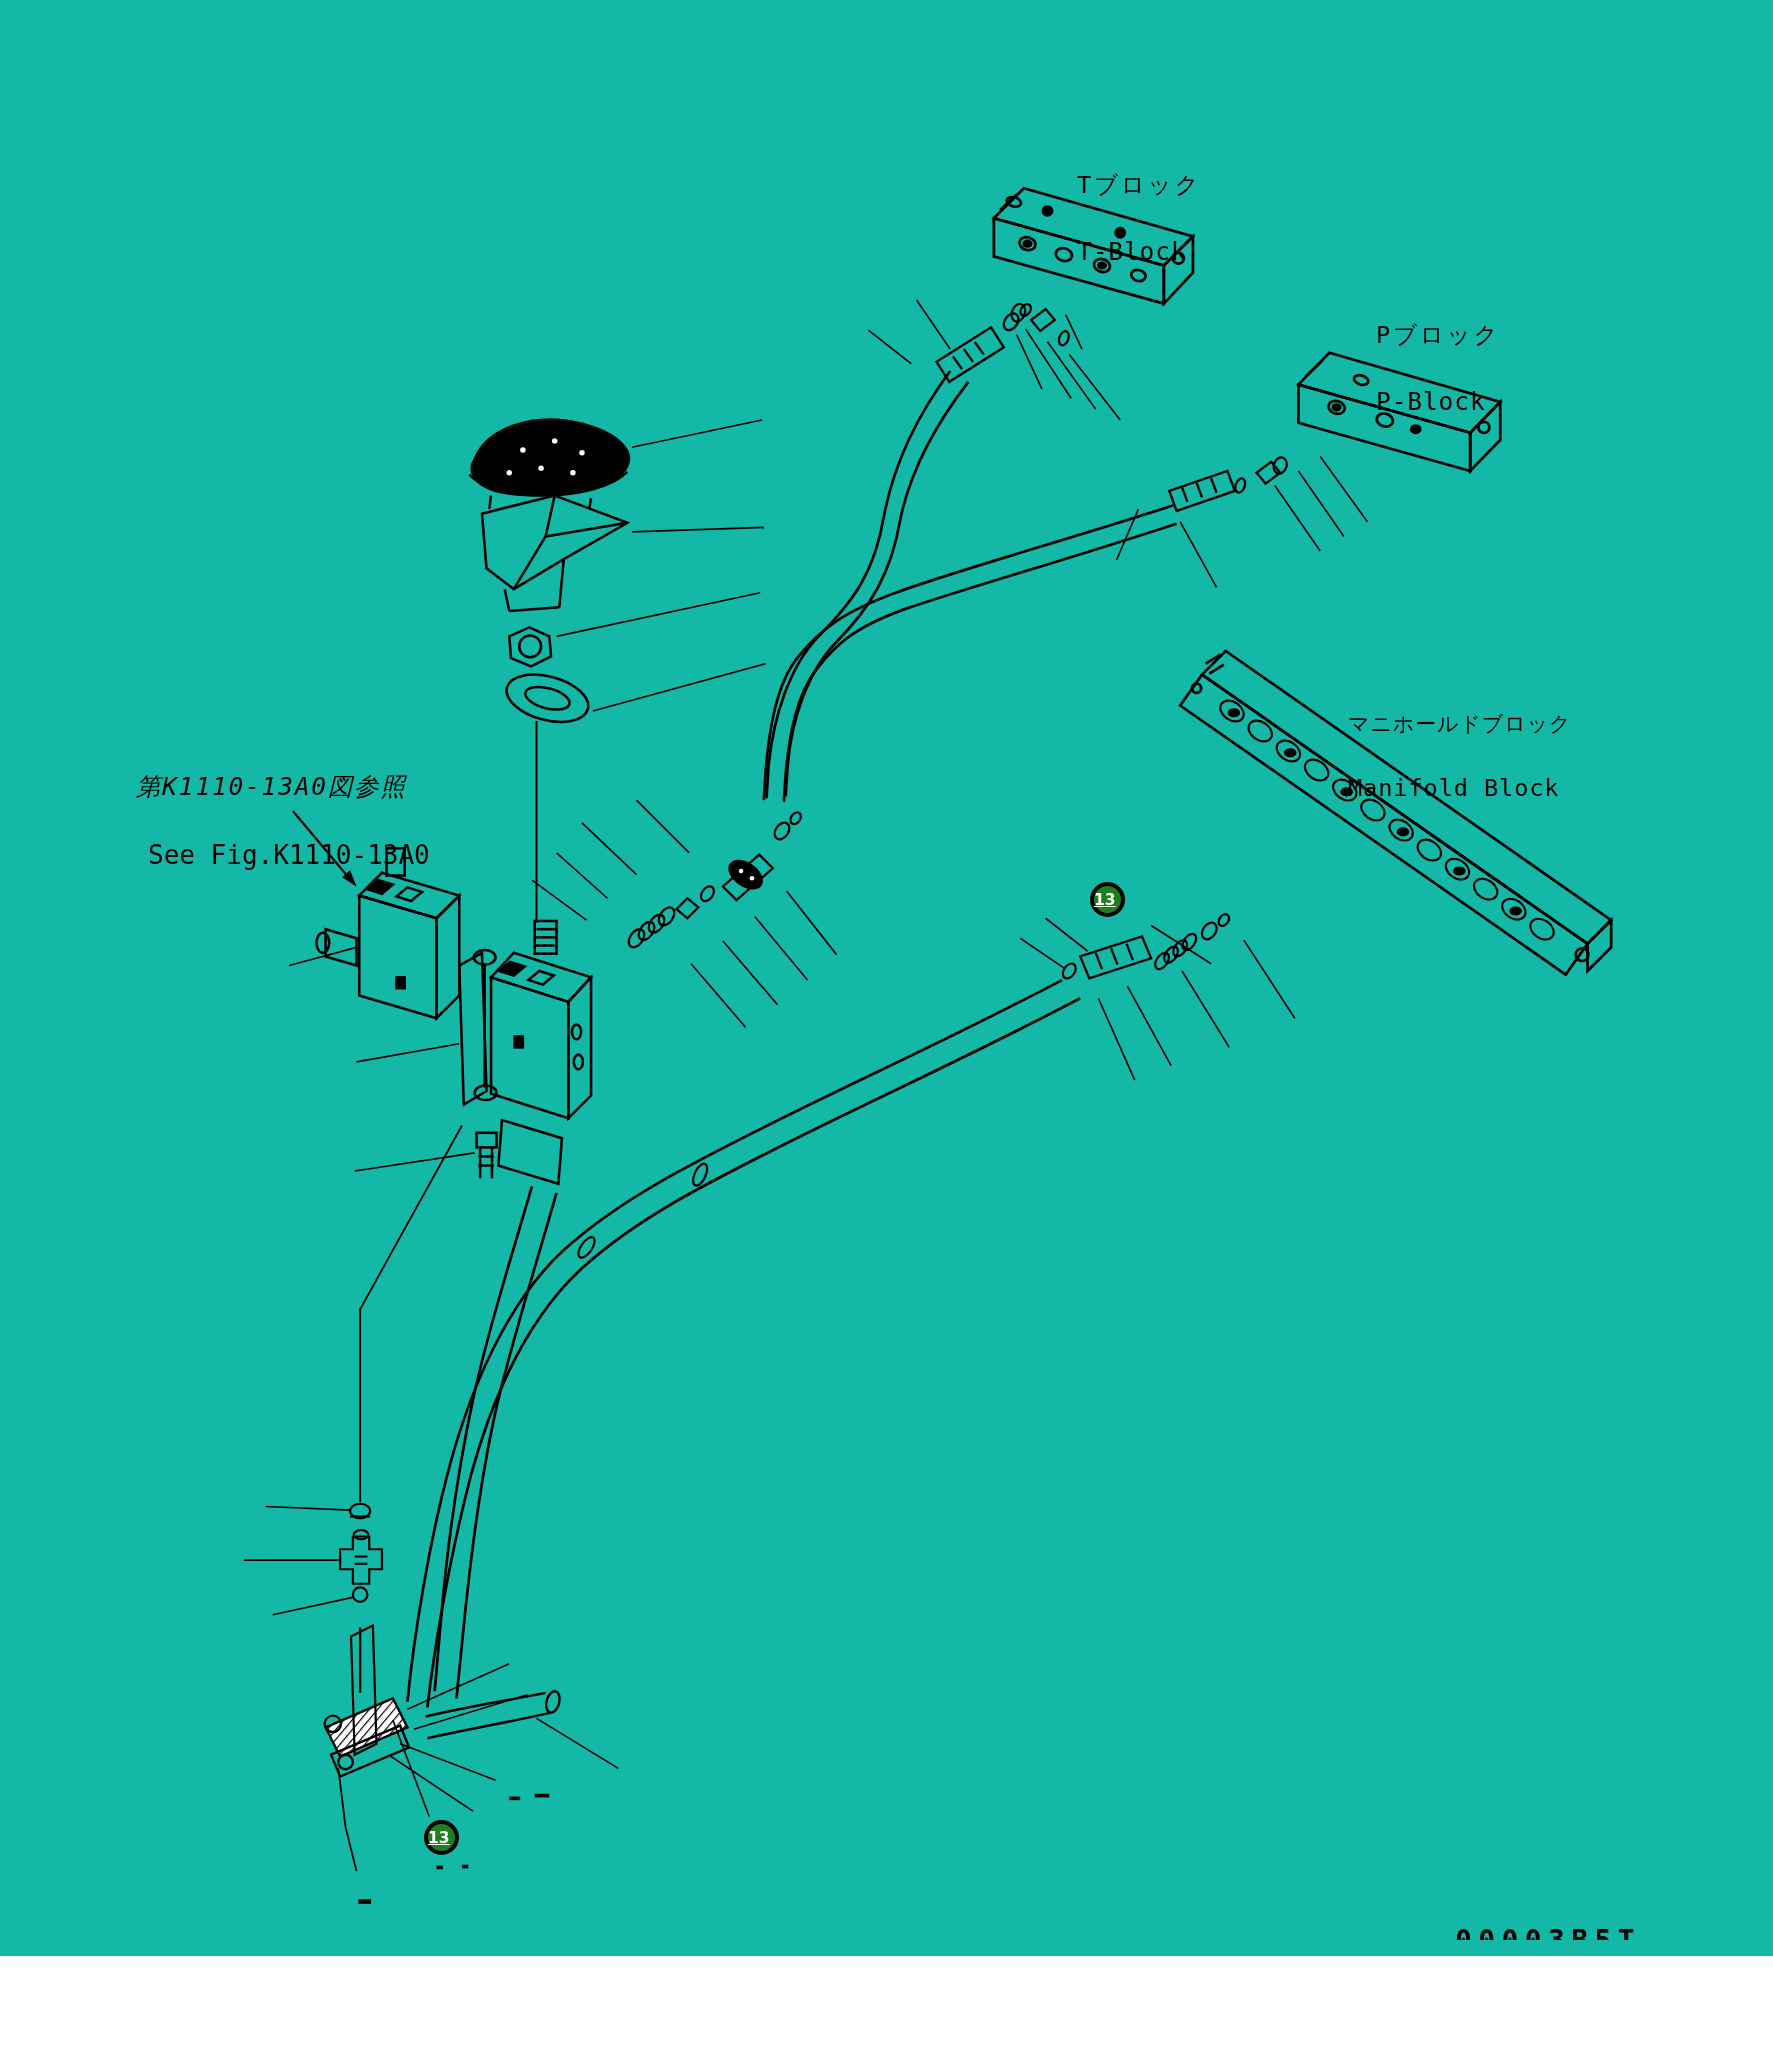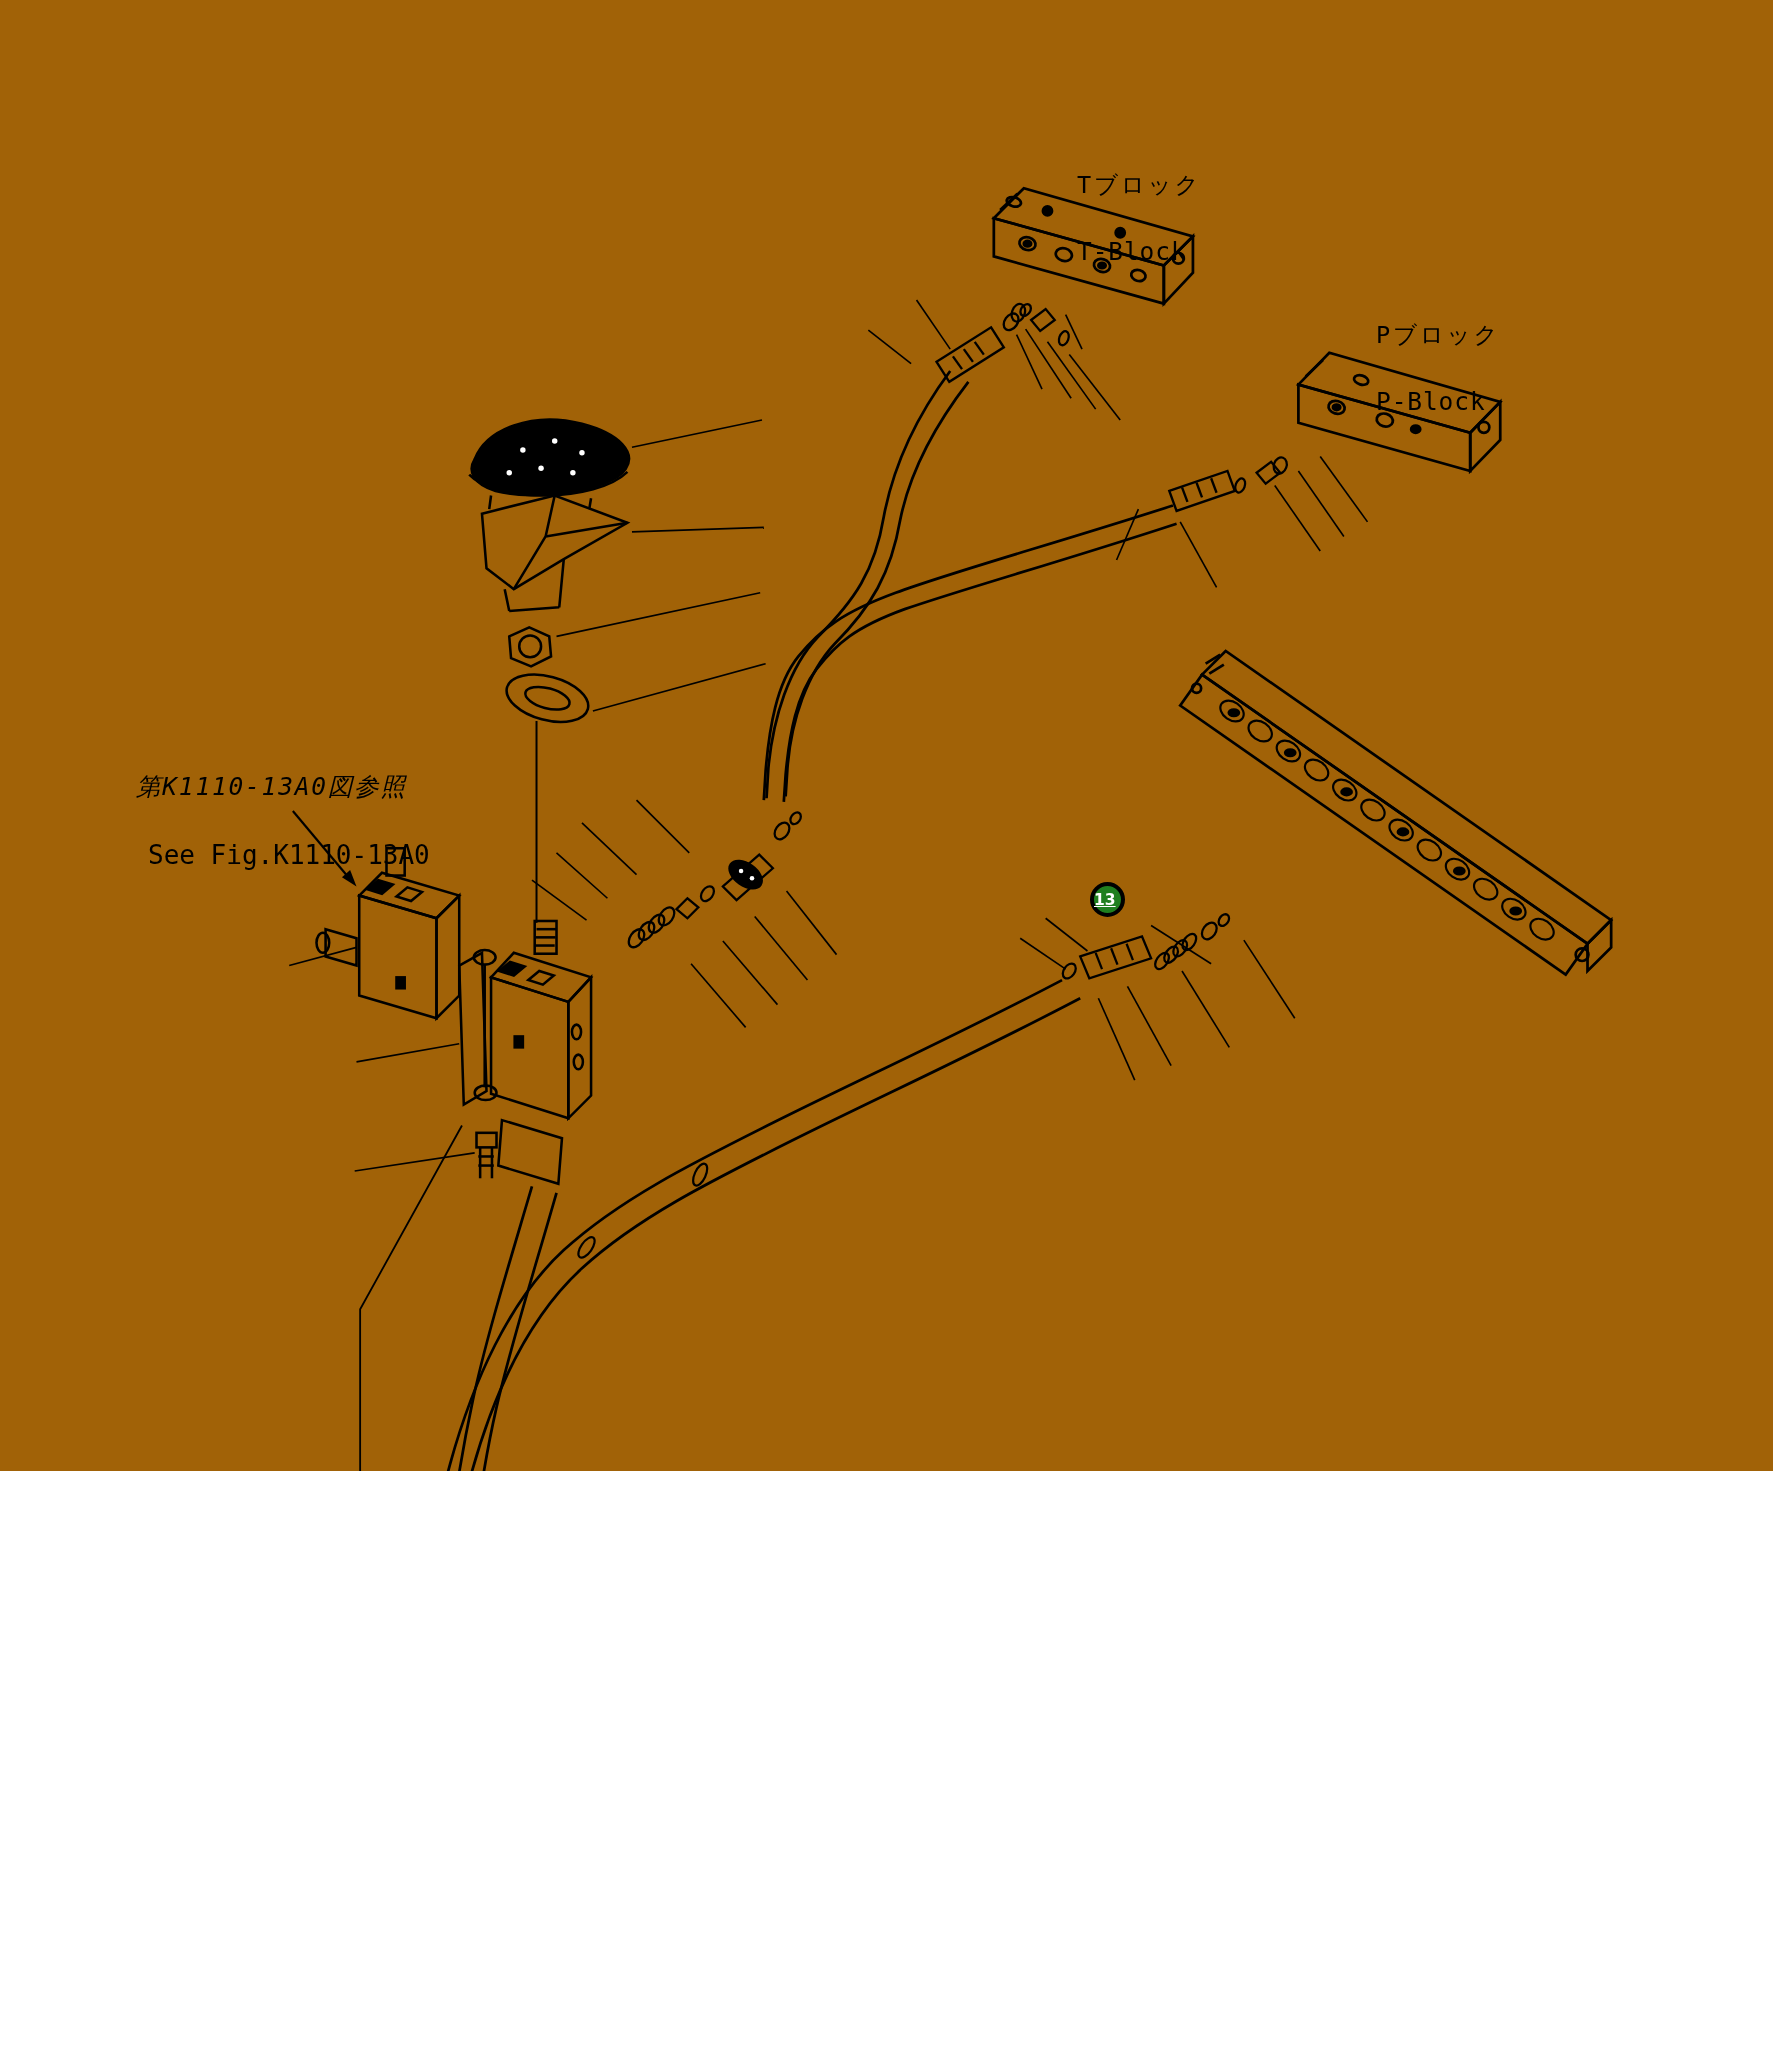--- a/index.html
+++ b/index.html
@@ -1,16 +1,16 @@
 <!DOCTYPE html>
 <html style="font-size:14.5px"><head>
 <meta charset="utf-8">
 <style>
   html,body{margin:0;padding:0;background:#ffffff;}
-  #stage{position:relative;width:1774px;height:1471px;background:#a16207;overflow:hidden;
+  #stage{position:relative;width:1774px;height:1956px;background:#14b8a6;overflow:hidden;
          font-family:"DejaVu Sans Mono",monospace;}
   svg{position:absolute;left:0;top:0;}
   .dlabel{position:absolute;color:#000;white-space:pre;line-height:1.25;}
   .dlabel .jp{display:block;font-size:23.6px;letter-spacing:2.7px;}
   .dlabel .en{display:block;font-size:24.5px;letter-spacing:0.9px;}
   .callout{position:absolute;width:27px;height:27px;border:4.5px solid #000;border-radius:50%;
            background:#1f7f1f;color:#fff;display:flex;align-items:center;
            font:bold 15.5px "DejaVu Sans",sans-serif;cursor:pointer;text-decoration:underline;}
   #drawing-number{position:absolute;left:1455px;top:1924px;width:182px;height:15.5px;overflow:hidden;
                   font:bold 28px "DejaVu Sans Mono",monospace;letter-spacing:6.4px;color:#000;}
@@ -335,20 +335,24 @@
   <div class="dlabel" style="left:1077px;top:135px;">
     <span class="jp">Tブロック</span>
     <span class="en">T-Block</span>
   </div>
 
   <div class="dlabel" style="left:1376px;top:285px;">
     <span class="jp">Pブロック</span>
     <span class="en">P-Block</span>
   </div>
 
+  <div class="dlabel" style="left:1348px;top:675px;">
+    <span class="jp" style="font-size:21px;letter-spacing:0.9px;">マニホールドブロック</span>
+    <span class="en" style="font-size:23.6px;">Manifold Block</span>
+  </div>
 
   <div class="dlabel" style="left:136px;top:736px;">
     <span class="jp" style="font-size:24.5px;letter-spacing:1.8px;font-style:italic;">第K1110-13A0図参照</span>
     <span class="en" style="font-size:26px;letter-spacing:0;margin-left:12px;">See Fig.K1110-13A0</span>
   </div>
 
   <div class="callout" style="left:1090px;top:882px;">
     <span>13</span>
   </div>
 

